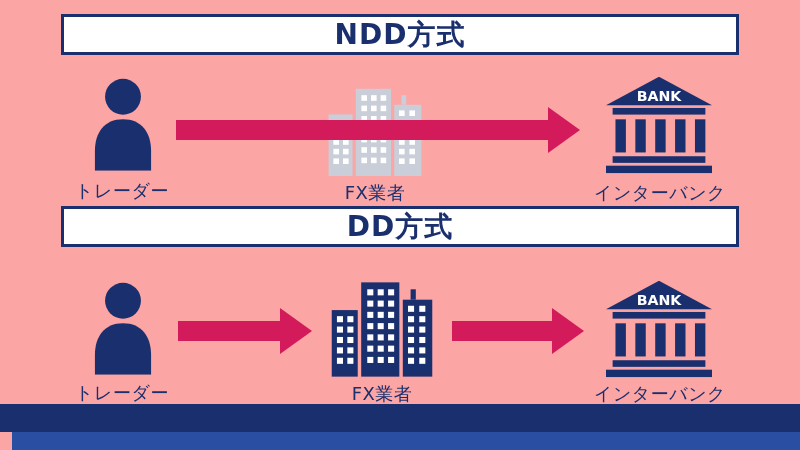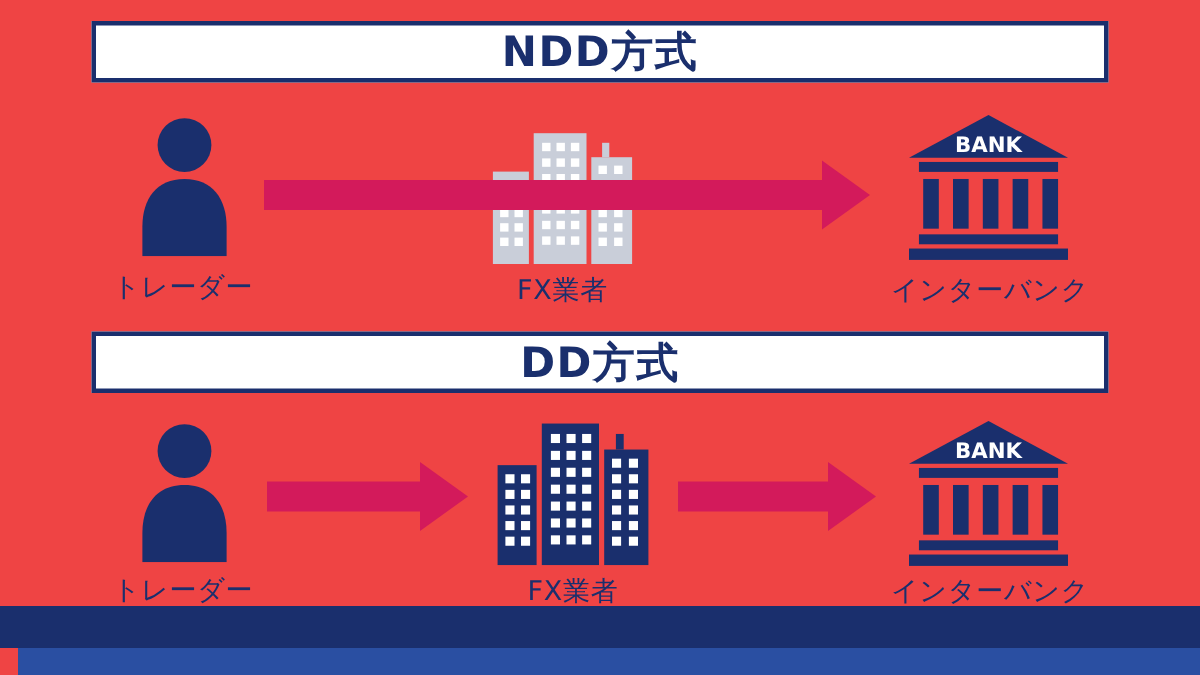--- a/index.html
+++ b/index.html
@@ -7,31 +7,31 @@
   body {
     font-family:"DejaVu Sans","Liberation Sans",sans-serif;
     width:800px; height:450px; overflow:hidden;
   }
   :root{
     --navy:#1a2f6d;
     --pink:#d31a5b;
     --faded:#c9ced9;
     --footer:#2a4fa2;
   }
-  .canvas { position:relative; width:800px; height:450px; background:#ef4444; overflow:hidden; }
+  .canvas { position:relative; width:800px; height:450px; background:#fca5a5; overflow:hidden; }
 
   .title-box {
     position:absolute; left:61px; width:678px; height:41px;
     border:3px solid var(--navy); background:#ffffff;
     display:flex; align-items:center; justify-content:center;
     color:var(--navy); font-size:28px; font-weight:700; letter-spacing:1px;
     z-index:4;
   }
   .title-ndd { top:14px; }
-  .title-dd  { top:221px; }
+  .title-dd  { top:206px; }
 
   .icon { position:absolute; display:block; }
   .c-navy  { color:var(--navy); }
   .c-faded { color:var(--faded); }
 
   .label {
     position:absolute; color:var(--navy); font-weight:400;
     font-size:18px; text-align:center; letter-spacing:0.5px; z-index:4;
     white-space:nowrap;
   }

